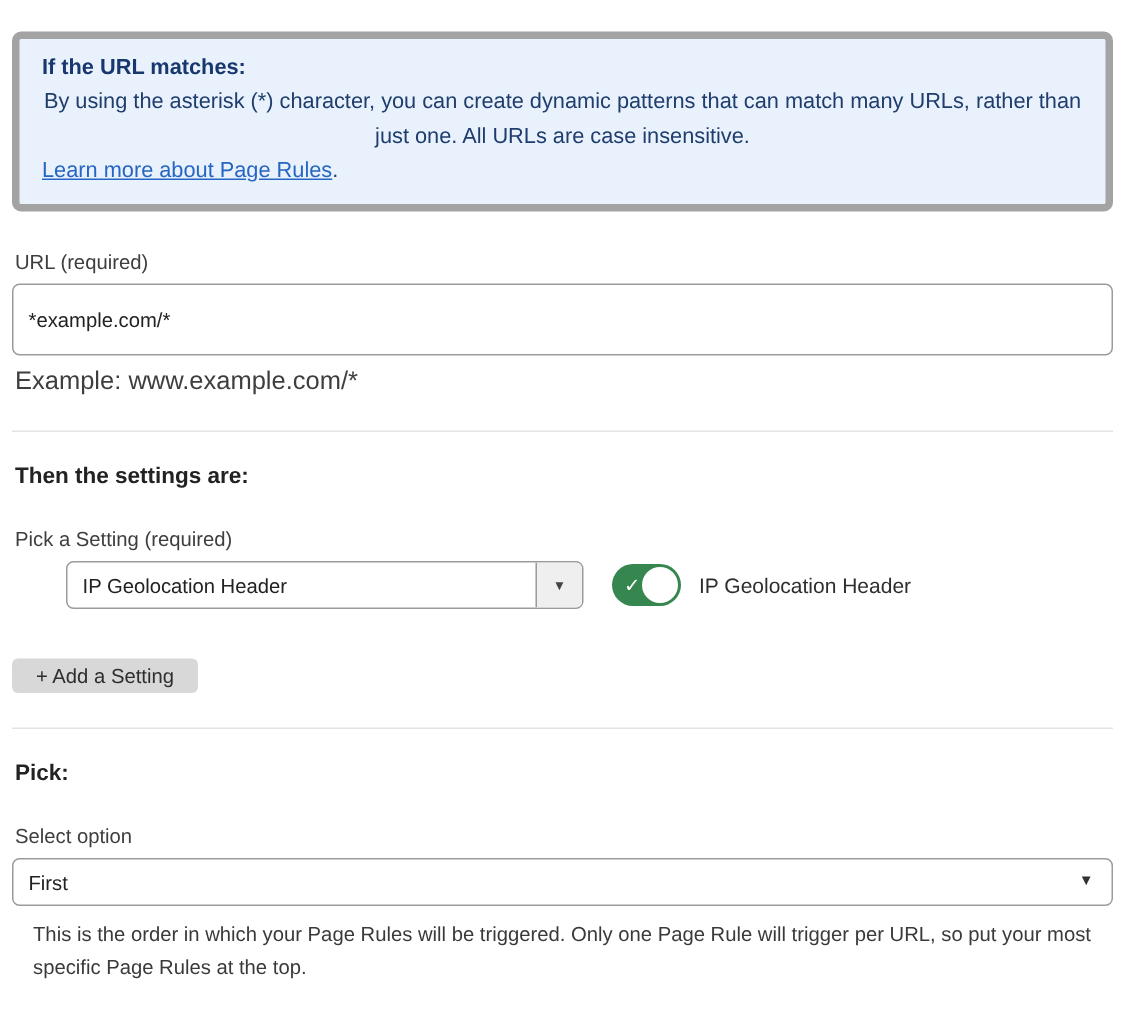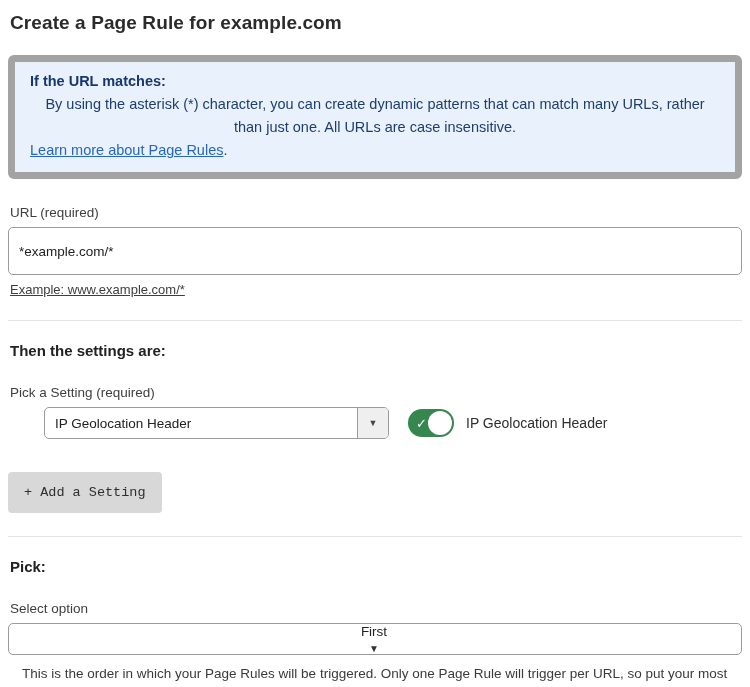--- a/index.html
+++ b/index.html
@@ -18,21 +18,21 @@
     margin: 12px 2px 0;
     font-size: 19px;
     font-weight: bold;
     color: #2b2b2b;
     letter-spacing: .1px;
   }
 
   .info-box {
     margin-top: 21px;
     background: #e9f2fc;
-    border: 7px solid #a3a3a3;
+    border: 5px solid #a3a3a3;
     border-radius: 6px;
     padding: 8px 15px 10px;
     font-size: 14.5px;
     line-height: 23px;
     color: #1f3d6d;
   }
   .info-box .info-heading { font-weight: bold; color: #17376e; margin: 0; }
   .info-box .info-body { margin: 0; max-width: 700px; text-align: center; }
   .info-box .info-link-line { margin: 0; }
   .info-box a.learn-link {
@@ -57,23 +57,22 @@
     padding: 0 10px;
     font-size: 13.5px;
     font-family: "Liberation Sans", "DejaVu Sans", sans-serif;
     color: #222222;
     background: #ffffff;
     outline: none;
   }
 
   .helper-text {
     margin: 7px 2px 0;
-    font-size: 13px;
+    font-size: 17px;
     color: #3e3e3e;
-    text-decoration: underline;
   }
 
   hr.divider {
     border: none;
     border-top: 1px solid #e4e4e4;
     margin: 23px 0 0;
   }
 
   h2.section-heading {
     margin: 21px 2px 0;
@@ -148,60 +147,58 @@
   }
   .toggle-text {
     margin-left: 12px;
     font-size: 14px;
     color: #2e2e2e;
   }
 
   .btn {
     border: none;
     border-radius: 4px;
-    font-family: Liberation Mono, monospace;
+    font-family: Liberation Sans, sans-serif;
     font-size: 13.5px;
     padding: 0 16px;
-    height: 41px;
+    height: 23px;
     cursor: pointer;
   }
   .btn.gray { background: #d8d8d8; color: #2e2e2e; }
   .add-setting { margin-top: 33px; }
 
   .select-box {
     display: flex;
     align-items: center;
     justify-content: space-between;
     width: 100%;
     height: 32px;
     border: 1px solid #9b9b9b;
     border-radius: 5px;
     padding: 0 12px 0 10px;
     background: #ffffff;
     font-size: 13.5px;
     color: #222222;
     cursor: pointer;
-    flex-direction: column;
   }
   .select-box .caret-glyph { font-size: 10px; color: #333333; }
 
   .order-helper {
     margin: 8px 14px 0;
     font-size: 13.5px;
     line-height: 22px;
     color: #3a3a3a;
     max-width: 734px;
   }
 </style>
 </head>
 <body>
 
 <main>
 
-  <h1 class="page-title">Create a Page Rule for example.com</h1>
 
   <section class="info-box">
     <p class="info-heading">If the URL matches:</p>
     <p class="info-body">By using the asterisk (*) character, you can create dynamic patterns that can match many URLs, rather than just one. All URLs are case insensitive.</p>
     <p class="info-link-line"><a class="learn-link">Learn more about Page Rules</a><span>.</span></p>
   </section>
 
   <label class="field-label">URL (required)</label>
   <input class="text-input" type="text" value="*example.com/*" style="">
   <p class="helper-text">Example: www.example.com/*</p>

